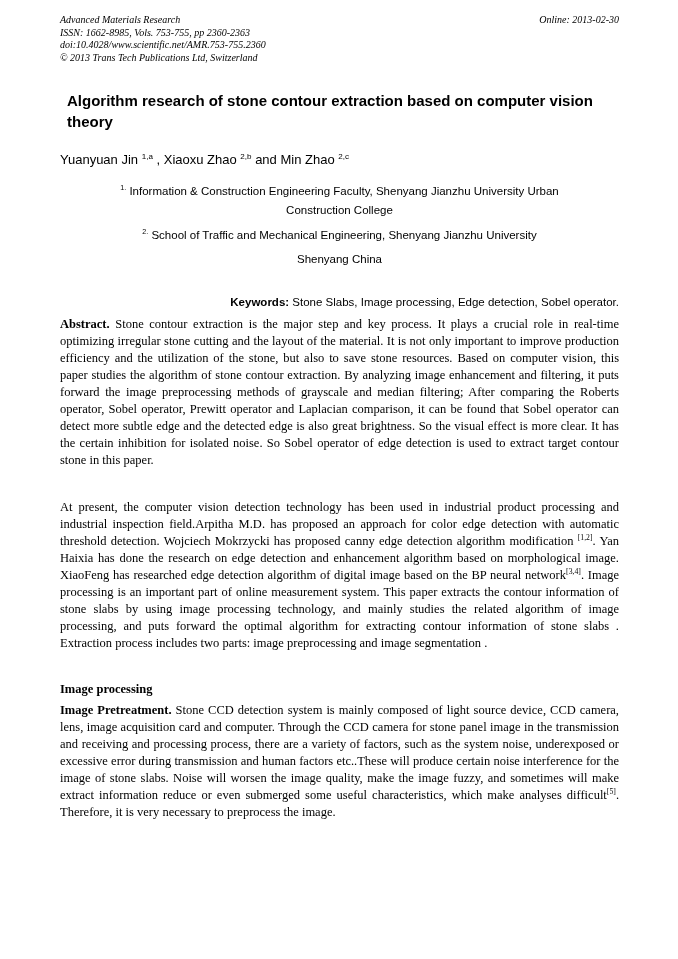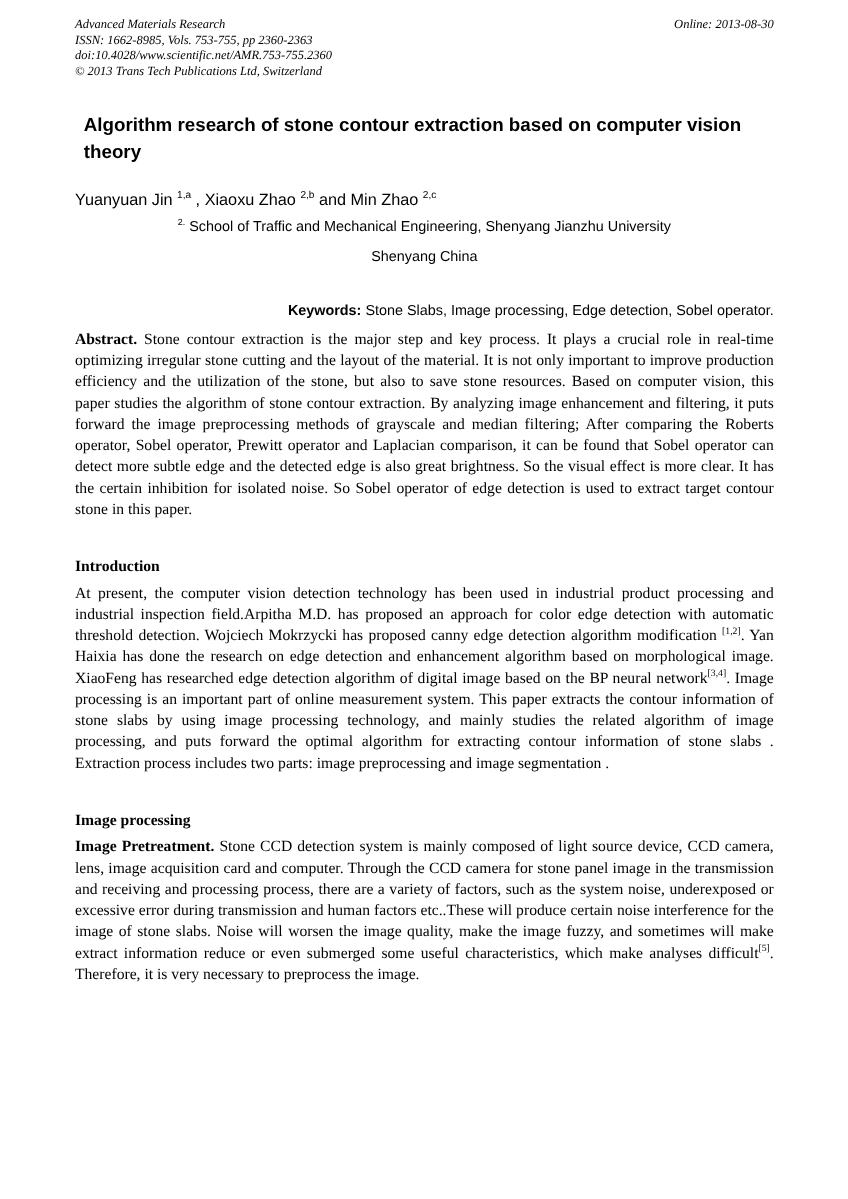--- a/index.html
+++ b/index.html
@@ -48,40 +48,40 @@
   .b{font-weight:bold;}
 </style>
 </head>
 <body>
 
 <div class="page">
 
   <div class="journal-header">
     <div class="header-row">
       <span>Advanced Materials Research</span>
-      <span>Online: 2013-08-30</span>
+      <span>Online: 2013-02-30</span>
     </div>
     <div>ISSN: 1662-8985, Vols. 753-755, pp 2360-2363</div>
     <div>doi:10.4028/www.scientific.net/AMR.753-755.2360</div>
     <div>© 2013 Trans Tech Publications Ltd, Switzerland</div>
   </div>
 
   <h1 class="title">Algorithm research of stone contour extraction based on computer vision theory</h1>
 
   <div class="authors"><span>Yuanyuan Jin </span><sup>1,a</sup><span> , Xiaoxu Zhao </span><sup>2,b</sup><span> and Min Zhao </span><sup>2,c</sup></div>
 
+  <div class="affil affil-1"><sup>1.</sup><span> Information &amp; Construction Engineering Faculty, Shenyang Jianzhu University Urban Construction College</span></div>
   <div class="affil affil-2"><sup>2.</sup><span> School of Traffic and Mechanical Engineering, Shenyang Jianzhu University</span></div>
   <div class="affil affil-city">Shenyang China</div>
 
   <div class="keywords"><span class="b">Keywords: </span><span>Stone Slabs, Image processing, Edge detection, Sobel operator.</span></div>
 
   <p class="body-para abstract"><span class="b">Abstract.</span><span> Stone contour extraction is the major step and key process. It plays a crucial role in real-time optimizing irregular stone cutting and the layout of the material. It is not only important to improve production efficiency and the utilization of the stone, but also to save stone resources. Based on computer vision, this paper studies the algorithm of stone contour extraction. By analyzing image enhancement and filtering, it puts forward the image preprocessing methods of grayscale and median filtering; After comparing the Roberts operator, Sobel operator, Prewitt operator and Laplacian comparison, it can be found that Sobel operator can detect more subtle edge and the detected edge is also great brightness. So the visual effect is more clear. It has the certain inhibition for isolated noise. So Sobel operator of edge detection is used to extract target contour stone in this paper.</span></p>
 
   <div class="section">
-    <h2 class="section-heading">Introduction</h2>
     <p class="body-para"><span>At present, the computer vision detection technology has been used in industrial product processing and industrial inspection field.Arpitha M.D. has proposed an approach for color edge detection with automatic threshold detection. Wojciech Mokrzycki has proposed canny edge detection algorithm modification </span><sup>[1,2]</sup><span>. Yan Haixia has done the research on edge detection and enhancement algorithm based on morphological image. XiaoFeng has researched edge detection algorithm of digital image based on the BP neural network</span><sup>[3,4]</sup><span>. Image processing is an important part of online measurement system. This paper extracts the contour information of stone slabs by using image processing technology, and mainly studies the related algorithm of image processing, and puts forward the optimal algorithm for extracting contour information of stone slabs . Extraction process includes two parts: image preprocessing and image segmentation .</span></p>
   </div>
 
   <div class="section">
     <h2 class="section-heading">Image processing</h2>
     <p class="body-para"><span class="b">Image Pretreatment.</span><span> Stone CCD detection system is mainly composed of light source device, CCD camera, lens, image acquisition card and computer. Through the CCD camera for stone panel image in the transmission and receiving and processing process, there are a variety of factors, such as the system noise, underexposed or excessive error during transmission and human factors etc..These will produce certain noise interference for the image of stone slabs. Noise will worsen the image quality, make the image fuzzy, and sometimes will make extract information reduce or even submerged some useful characteristics, which make analyses difficult</span><sup>[5]</sup><span>. Therefore, it is very necessary to preprocess the image.</span></p>
   </div>
 
 </div>
 

